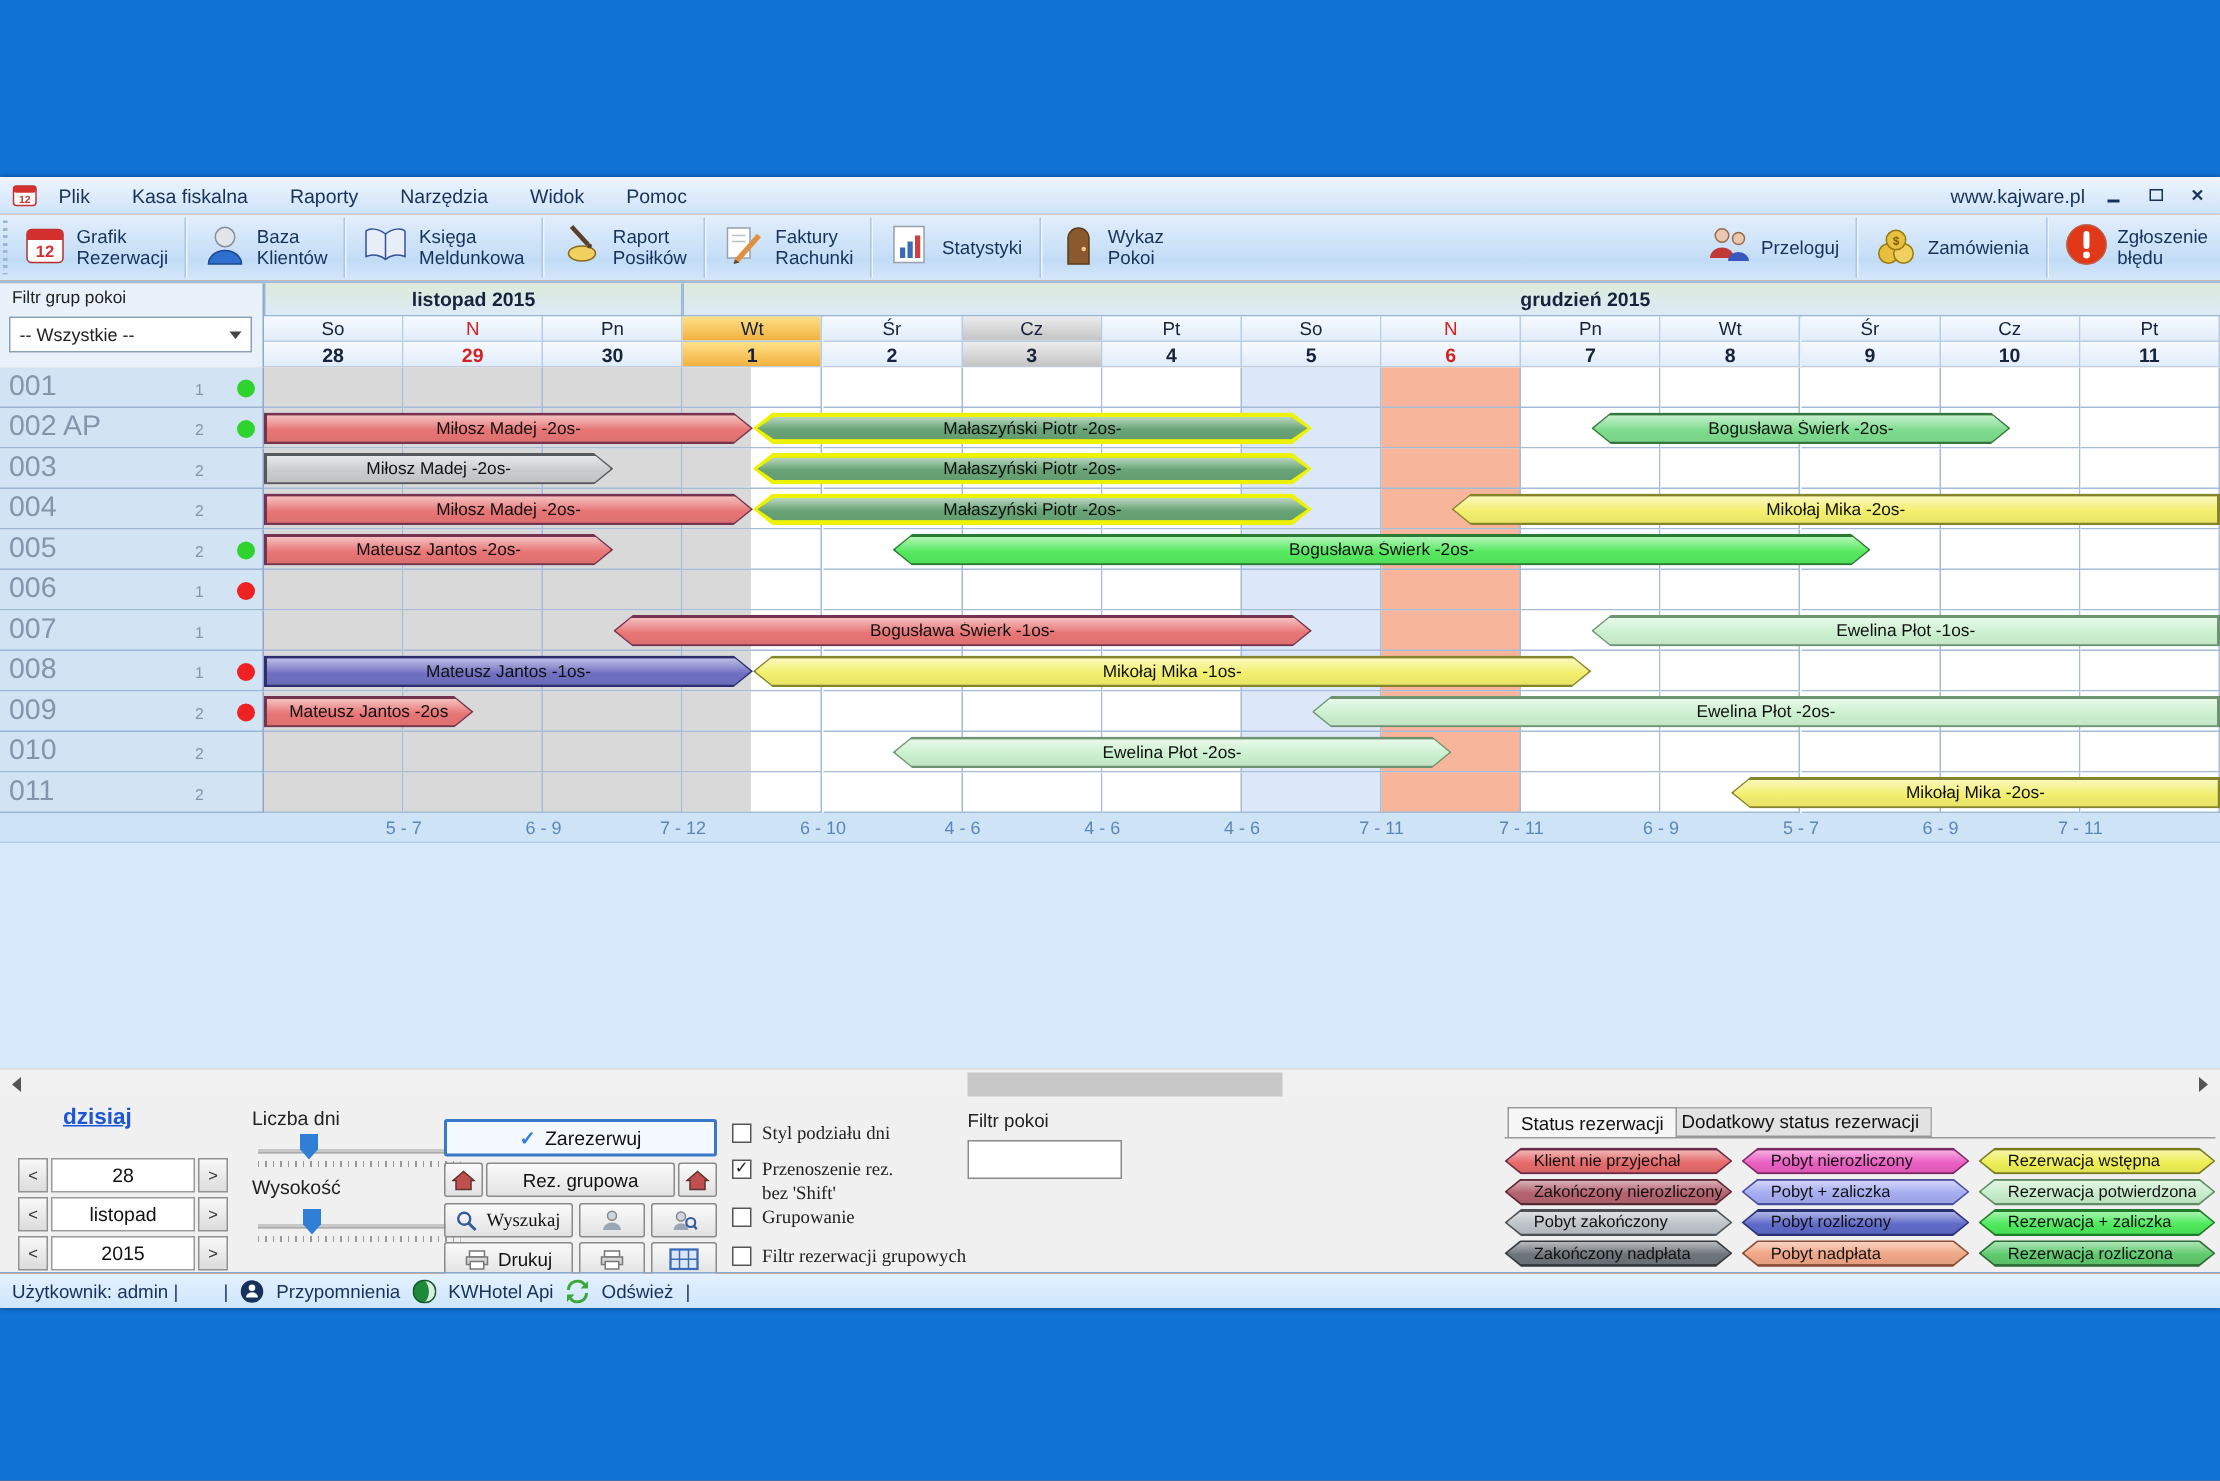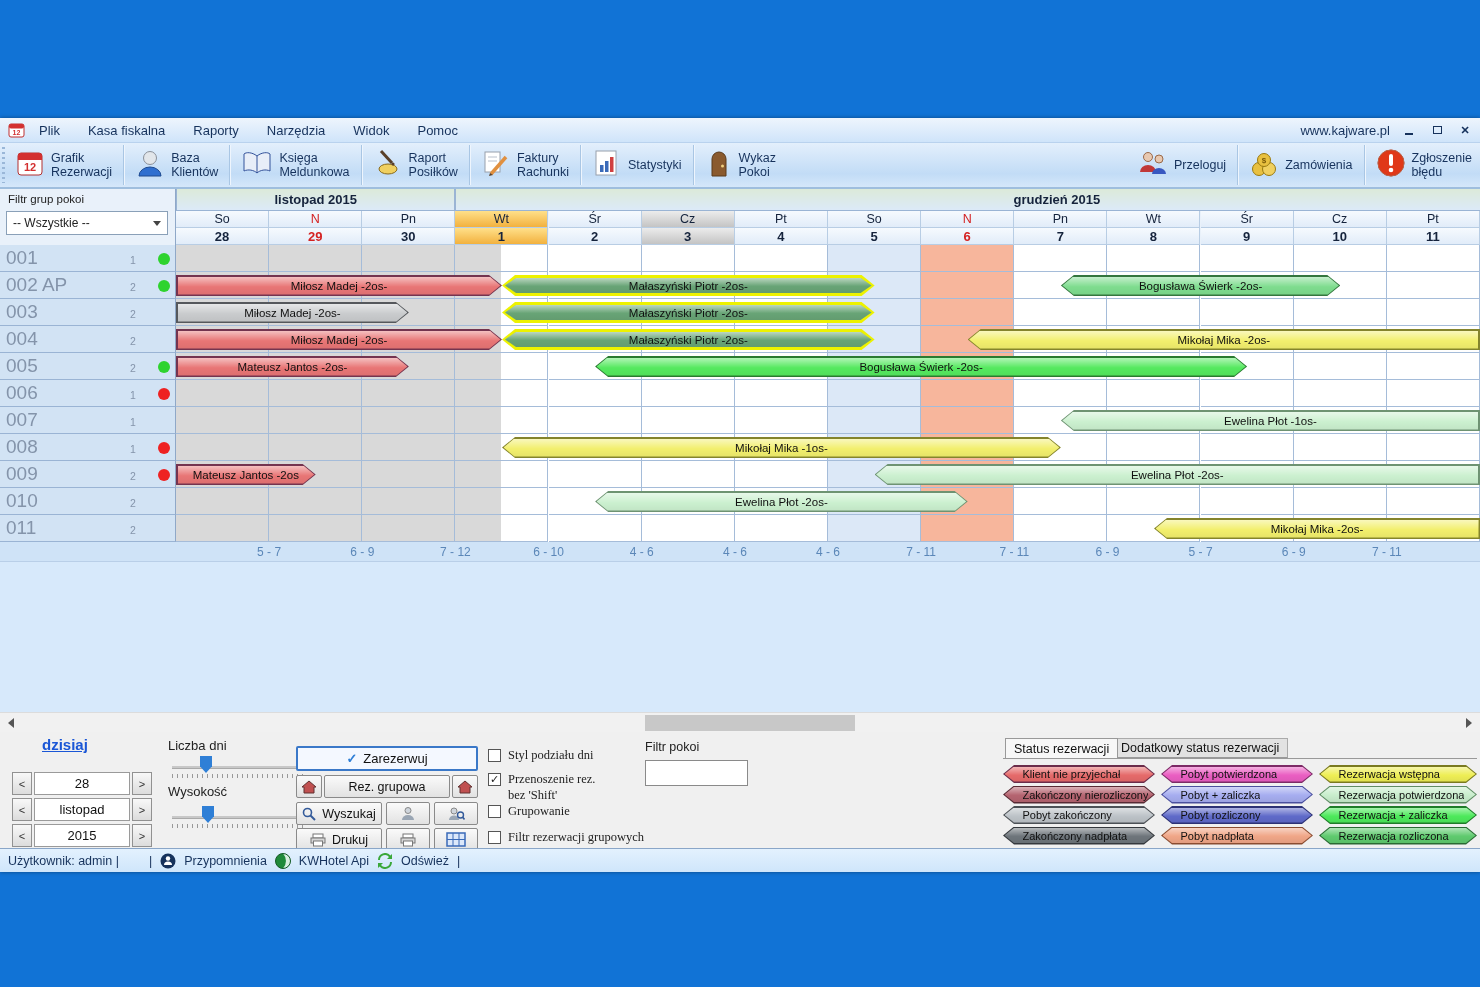--- a/index.html
+++ b/index.html
@@ -595,23 +595,33 @@
         <div class="bar" style="left: 176px; width: 232.9px; top: 111px; background: rgb(116, 52, 79); clip-path: polygon(0% 0%, calc(100% - 13px) 0%, 100% 50%, calc(100% - 13px) 100%, 0% 100%);">
           <div class="bar-fill" style="inset: 1.5px; background-color: rgb(232, 117, 117); clip-path: polygon(0% 0%, calc(100% - 11px) 0%, 100% 50%, calc(100% - 11px) 100%, 0% 100%);">
             <span class="bar-label">Mateusz Jantos -2os-</span>
           </div>
         </div>
         <div class="bar" style="left: 595.1px; width: 652px; top: 111px; background: rgb(42, 122, 49); clip-path: polygon(0% 50%, 13px 0%, calc(100% - 13px) 0%, 100% 50%, calc(100% - 13px) 100%, 13px 100%);">
           <div class="bar-fill" style="inset: 1.5px; background-color: rgb(85, 233, 95); clip-path: polygon(0% 50%, 11px 0%, calc(100% - 11px) 0%, 100% 50%, calc(100% - 11px) 100%, 11px 100%);">
             <span class="bar-label">Bogusława Świerk -2os-</span>
           </div>
         </div>
+        <div class="bar" style="left: 408.9px; width: 465.7px; top: 165px; background: rgb(116, 52, 79); clip-path: polygon(0% 50%, 13px 0%, calc(100% - 13px) 0%, 100% 50%, calc(100% - 13px) 100%, 13px 100%);">
+          <div class="bar-fill" style="inset: 1.5px; background-color: rgb(232, 117, 117); clip-path: polygon(0% 50%, 11px 0%, calc(100% - 11px) 0%, 100% 50%, calc(100% - 11px) 100%, 11px 100%);">
+            <span class="bar-label">Bogusława Świerk -1os-</span>
+          </div>
+        </div>
         <div class="bar" style="left: 1060.9px; width: 419.1px; top: 165px; background: rgb(110, 147, 114); clip-path: polygon(0% 50%, 13px 0%, 100% 0%, 100% 100%, 13px 100%);">
           <div class="bar-fill" style="inset: 1.5px; background-color: rgb(203, 240, 207); clip-path: polygon(0% 50%, 11px 0%, 100% 0%, 100% 100%, 11px 100%);">
             <span class="bar-label">Ewelina Płot -1os-</span>
+          </div>
+        </div>
+        <div class="bar" style="left: 176px; width: 326px; top: 192px; background: rgb(46, 46, 110); clip-path: polygon(0% 0%, calc(100% - 13px) 0%, 100% 50%, calc(100% - 13px) 100%, 0% 100%);">
+          <div class="bar-fill" style="inset: 1.5px; background-color: rgb(112, 112, 194); clip-path: polygon(0% 0%, calc(100% - 11px) 0%, 100% 50%, calc(100% - 11px) 100%, 0% 100%);">
+            <span class="bar-label">Mateusz Jantos -1os-</span>
           </div>
         </div>
         <div class="bar" style="left: 502px; width: 558.9px; top: 192px; background: rgb(132, 132, 44); clip-path: polygon(0% 50%, 13px 0%, calc(100% - 13px) 0%, 100% 50%, calc(100% - 13px) 100%, 13px 100%);">
           <div class="bar-fill" style="inset: 1.5px; background-color: rgb(242, 239, 109); clip-path: polygon(0% 50%, 11px 0%, calc(100% - 11px) 0%, 100% 50%, calc(100% - 11px) 100%, 11px 100%);">
             <span class="bar-label">Mikołaj Mika -1os-</span>
           </div>
         </div>
         <div class="bar" style="left: 176px; width: 139.7px; top: 219px; background: rgb(116, 52, 79); clip-path: polygon(0% 0%, calc(100% - 13px) 0%, 100% 50%, calc(100% - 13px) 100%, 0% 100%);">
           <div class="bar-fill" style="inset: 1.5px; background-color: rgb(232, 117, 117); clip-path: polygon(0% 0%, calc(100% - 11px) 0%, 100% 50%, calc(100% - 11px) 100%, 0% 100%);">
             <span class="bar-label">Mateusz Jantos -2os</span>
@@ -696,21 +706,21 @@
           </svg>
         </div>
       <div class="btn" style="left:324px;top:43px;width:126px;height:23px;">
           <span>Rez. grupowa</span>
         </div>
       <div class="btn" style="left:452px;top:43px;width:26px;height:23px;">
           <svg width="16" height="14" viewBox="0 0 16 14">
             <path d="M1 7 L8 1 L15 7 h-2 v6 H3 V7 z" fill="#c05050" stroke="#603030"></path>
           </svg>
         </div>
-      <div class="btn" style="left:296px;top:70px;width:86px;height:23px;">
+      <div class="btn" style="left:296px;top:70px;width:86px;height:23px;font-family:Liberation Serif, serif;">
         <svg width="14" height="14" viewBox="0 0 14 14">
             <circle cx="5.5" cy="5.5" r="4" fill="none" stroke="#335a9a" stroke-width="1.6"></circle>
             <line x1="8.5" y1="8.5" x2="13" y2="13" stroke="#335a9a" stroke-width="2"></line>
           </svg>
         <span>Wyszukaj</span>
       </div>
       <div class="btn" style="left:386px;top:70px;width:44px;height:23px;">
           <svg width="16" height="15" viewBox="0 0 16 15">
             <circle cx="8" cy="4.5" r="3" fill="#cfd5dc" stroke="#888"></circle>
             <path d="M2 14 a6 5 0 0 1 12 0 z" fill="#9aa6b4"></path>
@@ -790,21 +800,21 @@
               <span class="leg-text">Pobyt zakończony</span>
             </div>
           </div>
           <div class="leg-badge" style="left: 1003px; top: 94.5px; width: 152px; background: rgb(52, 56, 61); clip-path: polygon(0% 50%, 11px 0%, calc(100% - 11px) 0%, 100% 50%, calc(100% - 11px) 100%, 11px 100%);">
             <div class="leg-fill" style="inset: 1.5px; background-color: rgb(110, 117, 123); clip-path: polygon(0% 50%, 9.5px 0%, calc(100% - 9.5px) 0%, 100% 50%, calc(100% - 9.5px) 100%, 9.5px 100%);">
               <span class="leg-text">Zakończony nadpłata</span>
             </div>
           </div>
           <div class="leg-badge" style="left: 1161px; top: 33px; width: 152px; background: rgb(124, 42, 102); clip-path: polygon(0% 50%, 11px 0%, calc(100% - 11px) 0%, 100% 50%, calc(100% - 11px) 100%, 11px 100%);">
             <div class="leg-fill" style="inset: 1.5px; background-color: rgb(234, 94, 194); clip-path: polygon(0% 50%, 9.5px 0%, calc(100% - 9.5px) 0%, 100% 50%, calc(100% - 9.5px) 100%, 9.5px 100%);">
-              <span class="leg-text">Pobyt potwierdzona</span>
+              <span class="leg-text">Pobyt nierozliczony</span>
             </div>
           </div>
           <div class="leg-badge" style="left: 1161px; top: 53.5px; width: 152px; background: rgb(74, 79, 158); clip-path: polygon(0% 50%, 11px 0%, calc(100% - 11px) 0%, 100% 50%, calc(100% - 11px) 100%, 11px 100%);">
             <div class="leg-fill" style="inset: 1.5px; background-color: rgb(166, 173, 240); clip-path: polygon(0% 50%, 9.5px 0%, calc(100% - 9.5px) 0%, 100% 50%, calc(100% - 9.5px) 100%, 9.5px 100%);">
               <span class="leg-text">Pobyt + zaliczka</span>
             </div>
           </div>
           <div class="leg-badge" style="left: 1161px; top: 74px; width: 152px; background: rgb(44, 49, 117); clip-path: polygon(0% 50%, 11px 0%, calc(100% - 11px) 0%, 100% 50%, calc(100% - 11px) 100%, 11px 100%);">
             <div class="leg-fill" style="inset: 1.5px; background-color: rgb(95, 106, 201); clip-path: polygon(0% 50%, 9.5px 0%, calc(100% - 9.5px) 0%, 100% 50%, calc(100% - 9.5px) 100%, 9.5px 100%);">
               <span class="leg-text">Pobyt rozliczony</span>

